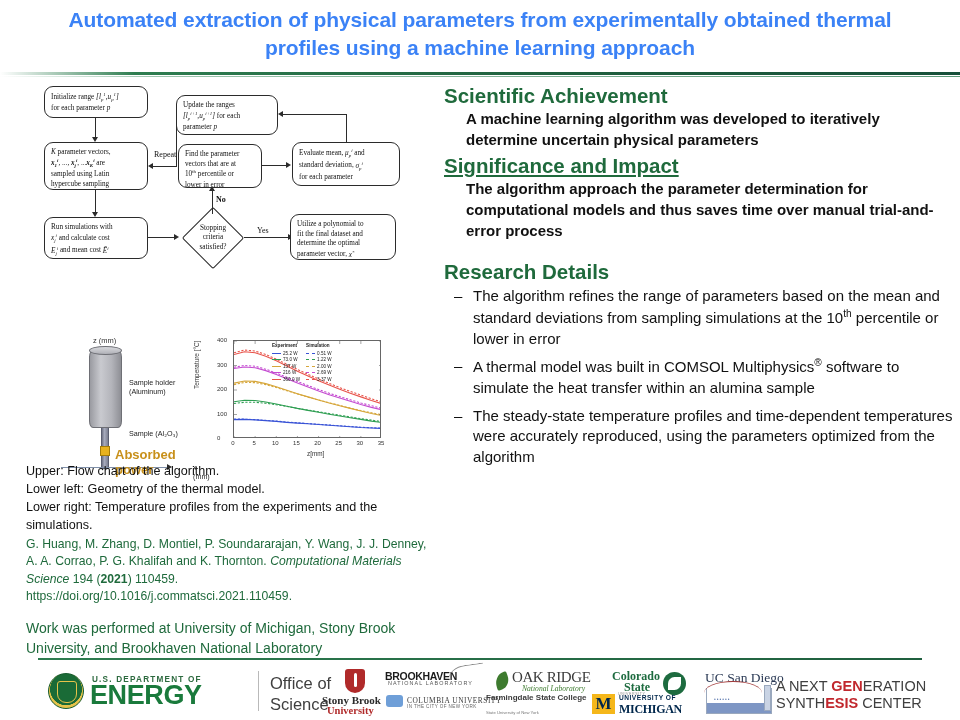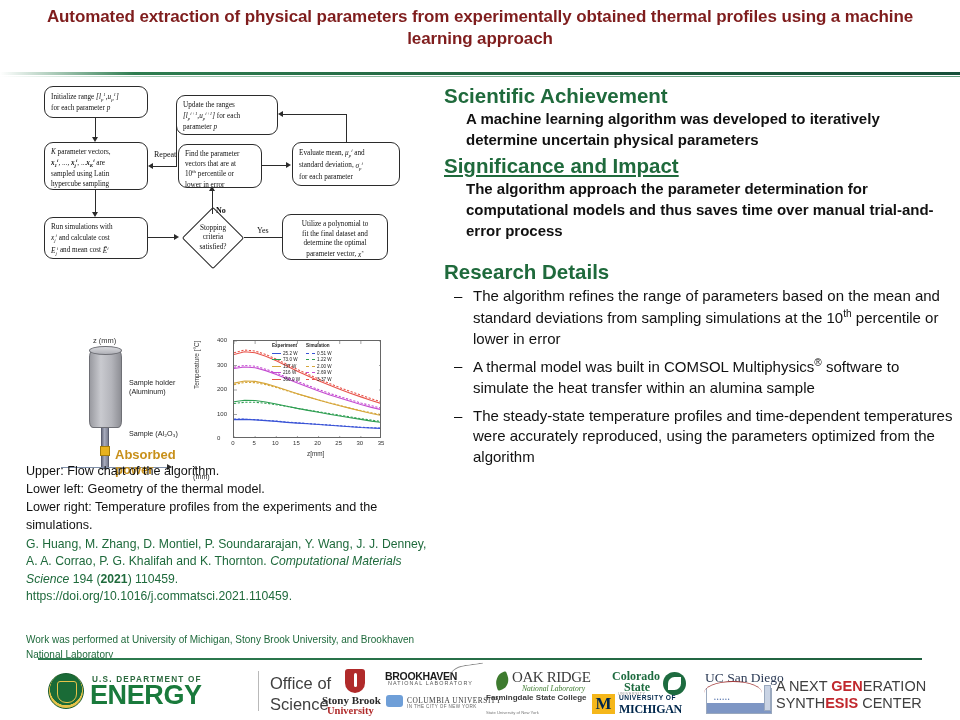--- a/index.html
+++ b/index.html
@@ -10,22 +10,22 @@
     overflow: hidden;
   }
   #slide { position: relative; width: 960px; height: 720px; background:#fff; }
 
   
   #title-block {
     position: absolute; left: 0; top: 6px; width: 960px;
     text-align: center;
   }
   #slide-title {
-    font-size: 17px; font-weight: bold; line-height: 1.32;
-    color: #7f1d1d;
+    font-size: 21px; font-weight: bold; line-height: 1.32;
+    color: #3b82f6;
     padding: 0 40px;
     letter-spacing: -0.1px;
   }
   #title-rule {
     position:absolute; left: 0; top: 72px; width: 960px; height: 3px;
     background: linear-gradient(to right, rgba(255,255,255,0) 0%, #2E7D50 14%, #1F5F3E 60%, #17503A 100%);
   }
   #title-rule2 {
     position:absolute; left: 0; top: 76px; width: 960px; height: 1px;
     background: linear-gradient(to right, rgba(255,255,255,0) 0%, #9DC4AE 16%, #5C9A79 100%);
@@ -109,21 +109,21 @@
   #tc-legend table { border-collapse:collapse; }
   #tc-legend th { font-size:4.6px; font-weight:bold; padding:0 3px 1px 3px; text-align:left;}
   #tc-legend td { font-size:4.6px; padding:0 3px; white-space:nowrap;}
   .lg-swatch { display:inline-block; width:9px; height:0; border-top:1.1px solid; vertical-align:middle; margin-right:2px;}
   .lg-swatch-d { display:inline-block; width:9px; height:0; border-top:1.1px dashed; vertical-align:middle; margin-right:2px;}
 
   
   #captions { position:absolute; left:26px; top:378px; width:410px; }
   .cap-line { font-size:12.6px; color:#111; line-height:1.43; }
   #reference { margin-top:2px; font-size:12.2px; color:#1F6A3C; line-height:1.42; }
-  #workperf { margin-top:28px; font-size:10px; color:#1F6A3C; line-height:1.42; }
+  #workperf { margin-top:14px; font-size:14px; color:#1F6A3C; line-height:1.42; }
 
   
   #right-col { position:absolute; left:444px; top:84px; width:510px; height:572px; }
   .sec-head { font-size:20.5px; font-weight:bold; color:#1F6A3C; line-height:1.18; margin-bottom:1px;}
   .sec-body { font-size:15px; font-weight:bold; color:#111; line-height:1.37; padding-left:22px; margin-bottom:4px;}
   #rd-list { padding-left:10px; margin-top:2px; }
   .rd-item { display:flex; font-size:15px; color:#111; line-height:1.38; margin-bottom:7px; }
   .rd-dash { width:19px; flex:0 0 19px; }
   .rd-text { flex:1; }
 
@@ -258,21 +258,21 @@
       <div class="arrow-line" style="left:122px; top:151px; width:28px; height:1.3px;"></div>
       <div class="arrow-head ah-right" style="left:148px; top:148px;"></div>
 
       <div class="fdia" style="left:156px; top:128px; width:62px; height:48px;">
         <div class="dia-shape" style="width:44px; height:44px; left:9px; top:2px;"></div>
         <div class="dia-label">Stopping<br>criteria<br>satisfied?</div>
       </div>
 
       <div class="arrow-line" style="left:186px; top:104px; width:1.3px; height:24px;"></div>
       <div class="arrow-head ah-up" style="left:183px; top:100px;"></div>
-      <div class="flabel" style="left:190px; top:120px;font-weight:bold;">No</div>
+      <div class="flabel" style="left:190px; top:109px;font-weight:bold;">No</div>
 
       <div class="fbox" style="left:152px; top:58px; width:84px; height:44px;">
         Find the parameter<br>vectors that are at<br>10<sup>th</sup> percentile or<br>lower in error
       </div>
 
       <div class="arrow-line" style="left:236px; top:79px; width:26px; height:1.3px;"></div>
       <div class="arrow-head ah-right" style="left:260px; top:76px;"></div>
 
       <div class="fbox" style="left:266px; top:56px; width:108px; height:44px;">
         Evaluate mean, <span class="it">μ<sub>p</sub><sup>i</sup></span> and<br>
@@ -291,21 +291,21 @@
 
       <div class="arrow-line" style="left:150px; top:29px; width:1.3px; height:52px;"></div>
       <div class="arrow-line" style="left:126px; top:80px; width:25px; height:1.3px;"></div>
       <div class="arrow-head ah-left" style="left:122px; top:77px;"></div>
       <div class="flabel" style="left:128px; top:64px;">Repeat</div>
 
       <div class="arrow-line" style="left:218px; top:151px; width:46px; height:1.3px;"></div>
       <div class="arrow-head ah-right" style="left:262px; top:148px;"></div>
       <div class="flabel" style="left:231px; top:140px;">Yes</div>
 
-      <div class="fbox" style="left:256px; top:128px; width:106px; height:46px;text-align:center;">
+      <div class="fbox" style="left:264px; top:128px; width:106px; height:46px;">
         Utilize a polynomial to<br>fit the final dataset and<br>determine the optimal<br>parameter vector, <span class="it">x<sup>*</sup></span>
       </div>
     </div>
 
     <div id="geometry">
       <div id="geo-zlabel">z (mm)</div>
       <div id="geo-rod"></div>
       <div id="geo-holder"></div>
       <div id="geo-holder-top"></div>
       <div id="geo-power"></div>

